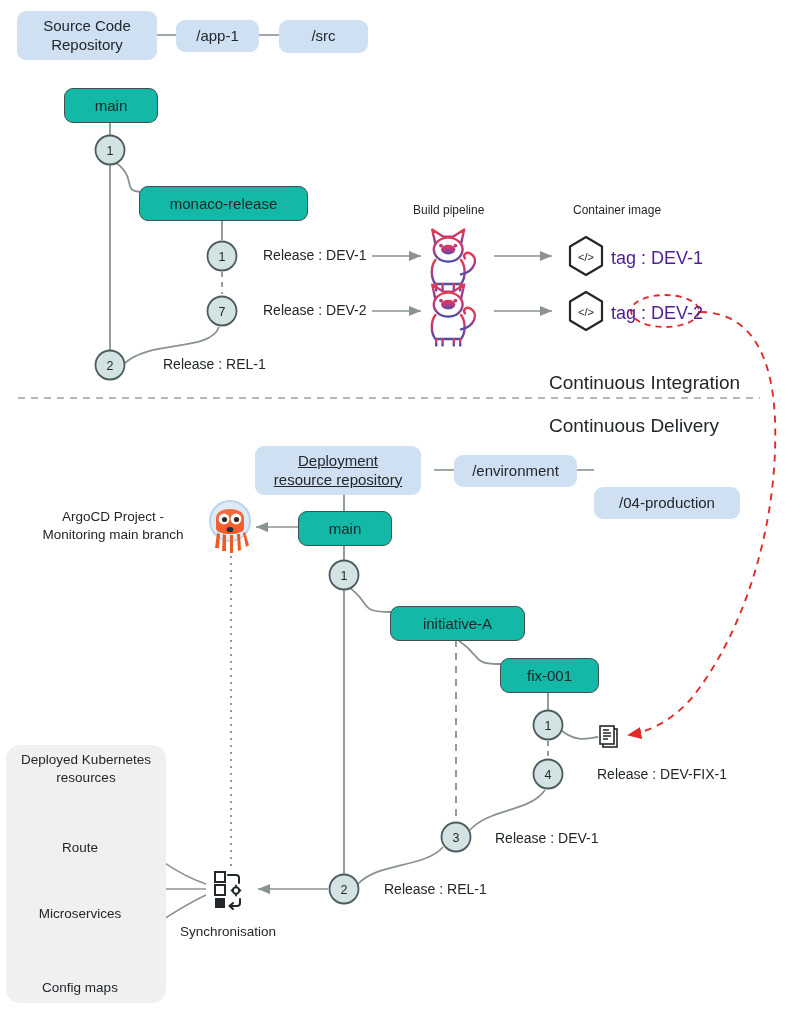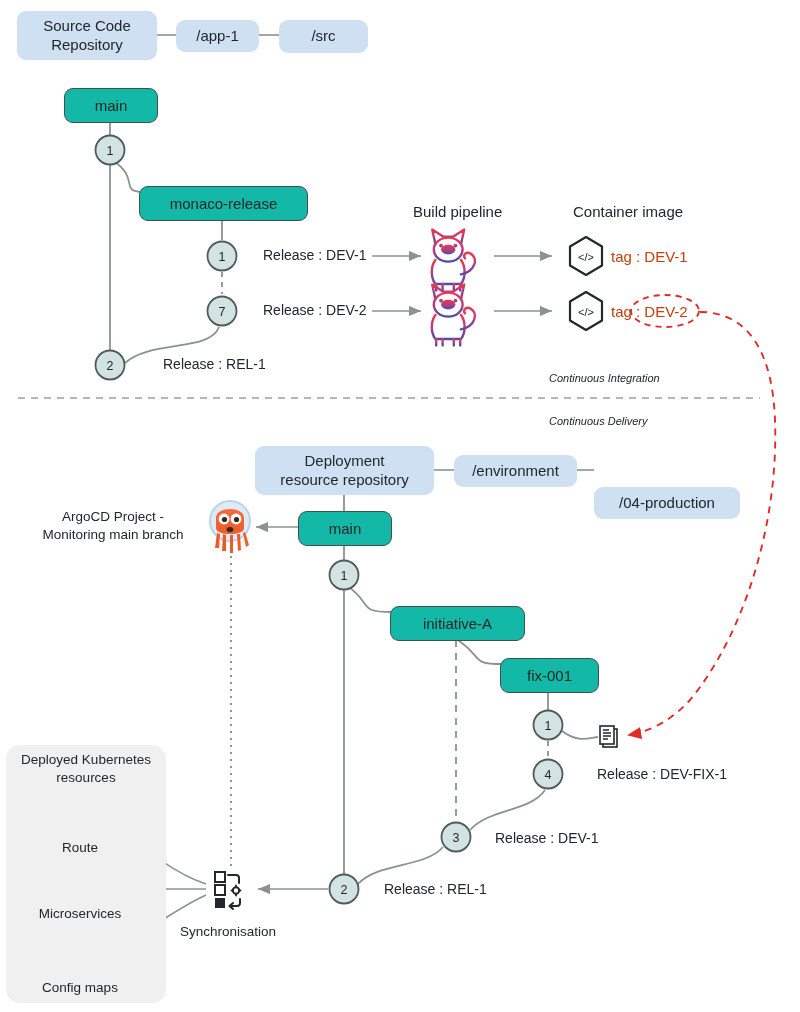--- a/index.html
+++ b/index.html
@@ -7,23 +7,23 @@
        font-family:"Liberation Sans","DejaVu Sans",sans-serif;color:#22272b;}
   #stage{position:absolute;left:0;top:0;width:800px;height:1012px;}
   svg.layer{position:absolute;left:0;top:0;width:800px;height:1012px;overflow:visible;}
   .repo-box{position:absolute;background:#cfe0f3;border-radius:9px;display:flex;
             align-items:center;justify-content:center;text-align:center;
             font-size:15px;line-height:1.25;color:#22272b;}
   .branch-box{position:absolute;background:#14b8a6;border:1.7px solid #41504f;
               border-radius:9px;display:flex;align-items:center;justify-content:center;
               font-size:15px;color:#22272b;}
   .node-label{position:absolute;font-size:14px;color:#22272b;white-space:nowrap;}
-  .phase-label{position:absolute;font-size:11px;font-style:italic;color:#22272b;white-space:nowrap;}
-  .col-title{position:absolute;font-size:15px;color:#22272b;white-space:nowrap;}
-  .tag-label{position:absolute;font-size:15px;color:#c2410c;white-space:nowrap;}
+  .phase-label{position:absolute;font-size:19px;color:#22272b;white-space:nowrap;}
+  .col-title{position:absolute;font-size:12px;color:#22272b;white-space:nowrap;}
+  .tag-label{position:absolute;font-size:18px;color:#4c1d95;white-space:nowrap;}
   .side-note{position:absolute;font-size:13.5px;color:#22272b;text-align:center;line-height:1.35;}
   .k8s-panel{position:absolute;background:#f0f0f0;border-radius:14px;}
   .k8s-title{position:absolute;font-size:13.5px;text-align:center;line-height:1.3;color:#22272b;width:160px;}
   .k8s-cap{position:absolute;font-size:13.5px;text-align:center;color:#22272b;width:160px;}
   .sync-cap{position:absolute;font-size:13.5px;color:#22272b;white-space:nowrap;}
   .commit-num{font-size:12.5px;fill:#22272b;font-family:"Liberation Sans",sans-serif;}
 </style>
 </head>
 <body>
 
@@ -288,21 +288,21 @@
 
   <div class="tag-label" style="left:611px;top:248px;">tag : DEV-1</div>
   <div class="tag-label" style="left:611px;top:303px;">
     <span>tag :</span>
     <span>DEV-2</span>
   </div>
 
   <div class="phase-label" style="left:549px;top:372px;">Continuous Integration</div>
   <div class="phase-label" style="left:549px;top:415px;">Continuous Delivery</div>
 
-  <div class="repo-box" style="left:255px;top:446px;width:179px;height:49px;flex-direction:column;">
+  <div class="repo-box" style="left:255px;top:446px;width:166px;height:49px;flex-direction:column;text-decoration:underline;">
     <span>Deployment</span>
     <span>resource repository</span>
   </div>
   <div class="repo-box" style="left:454px;top:455px;width:123px;height:32px;">
     <span>/environment</span>
   </div>
   <div class="repo-box" style="left:594px;top:455px;width:146px;height:32px;margin-top:32px;">
     <span>/04-production</span>
   </div>
 

